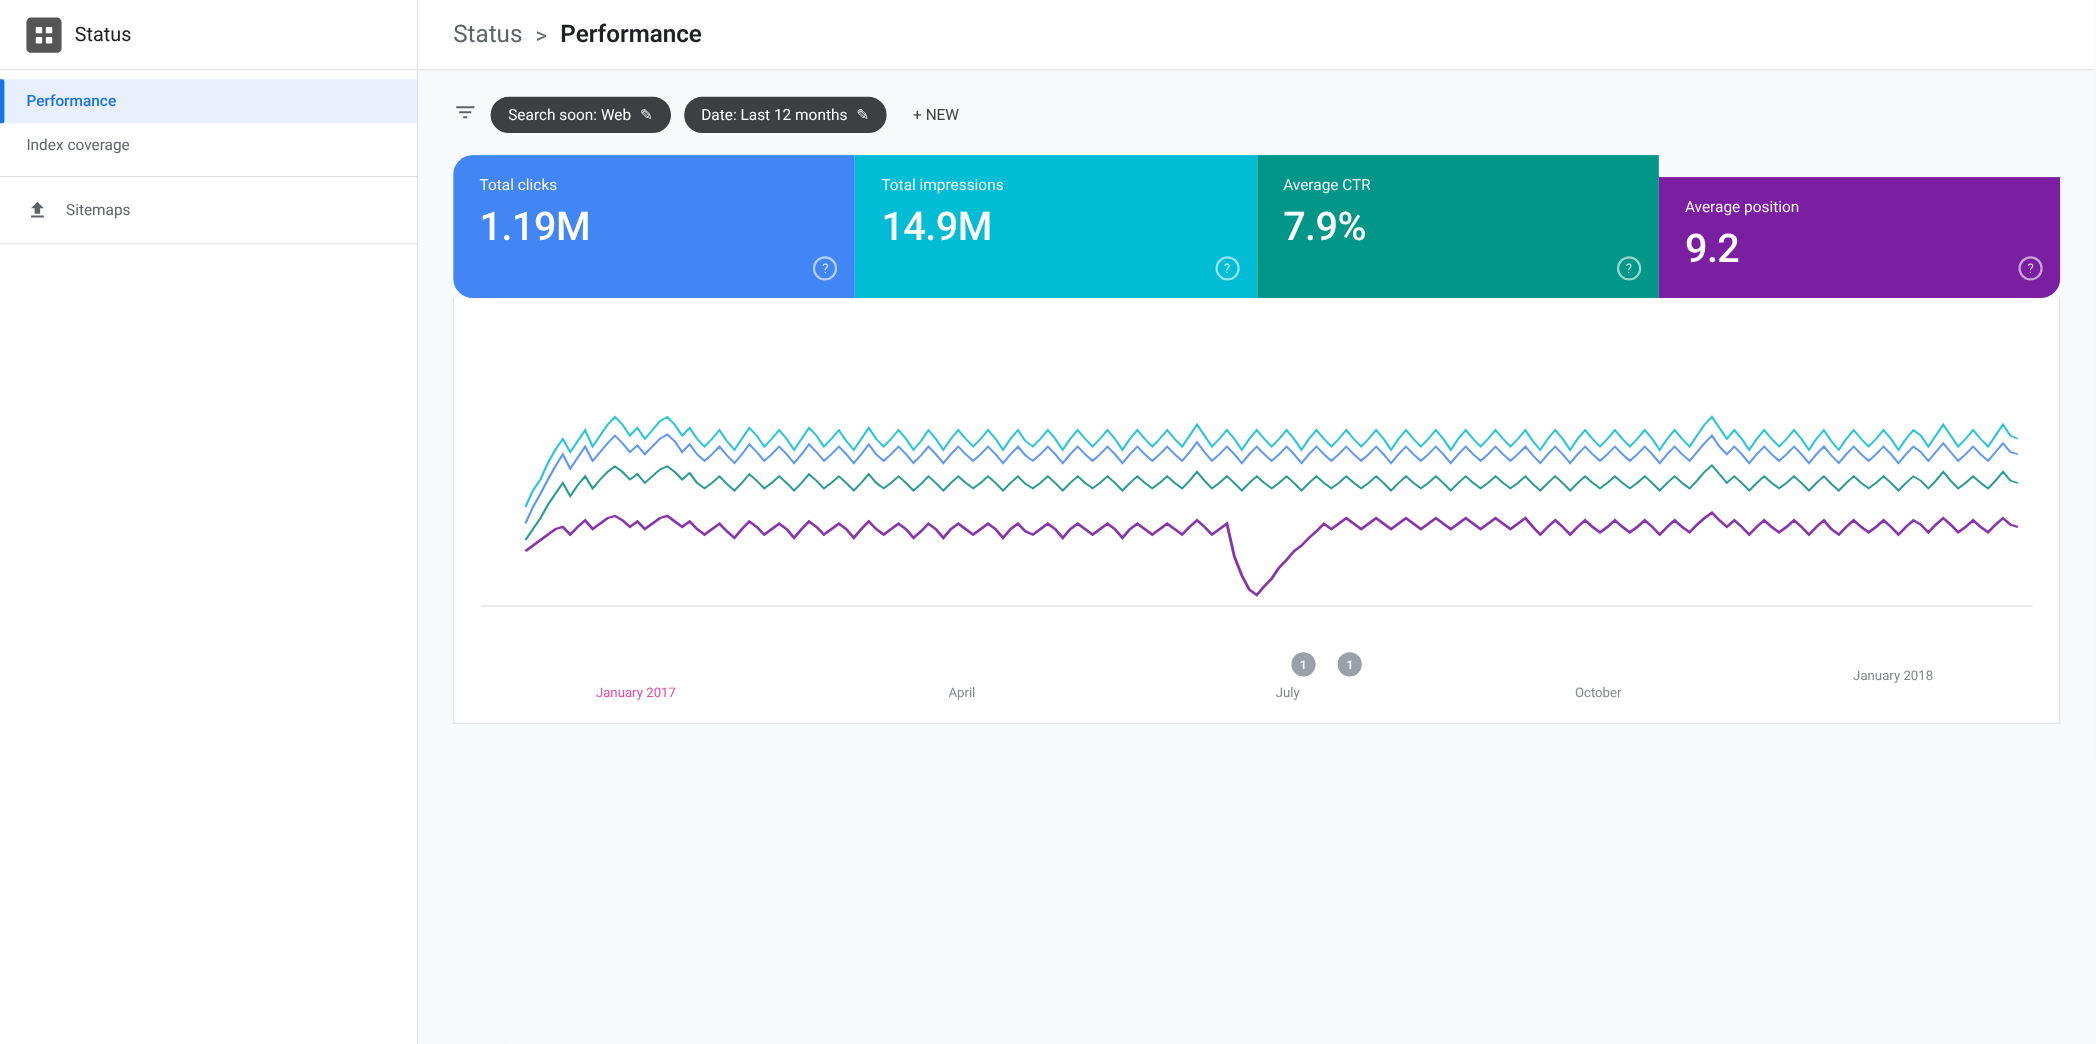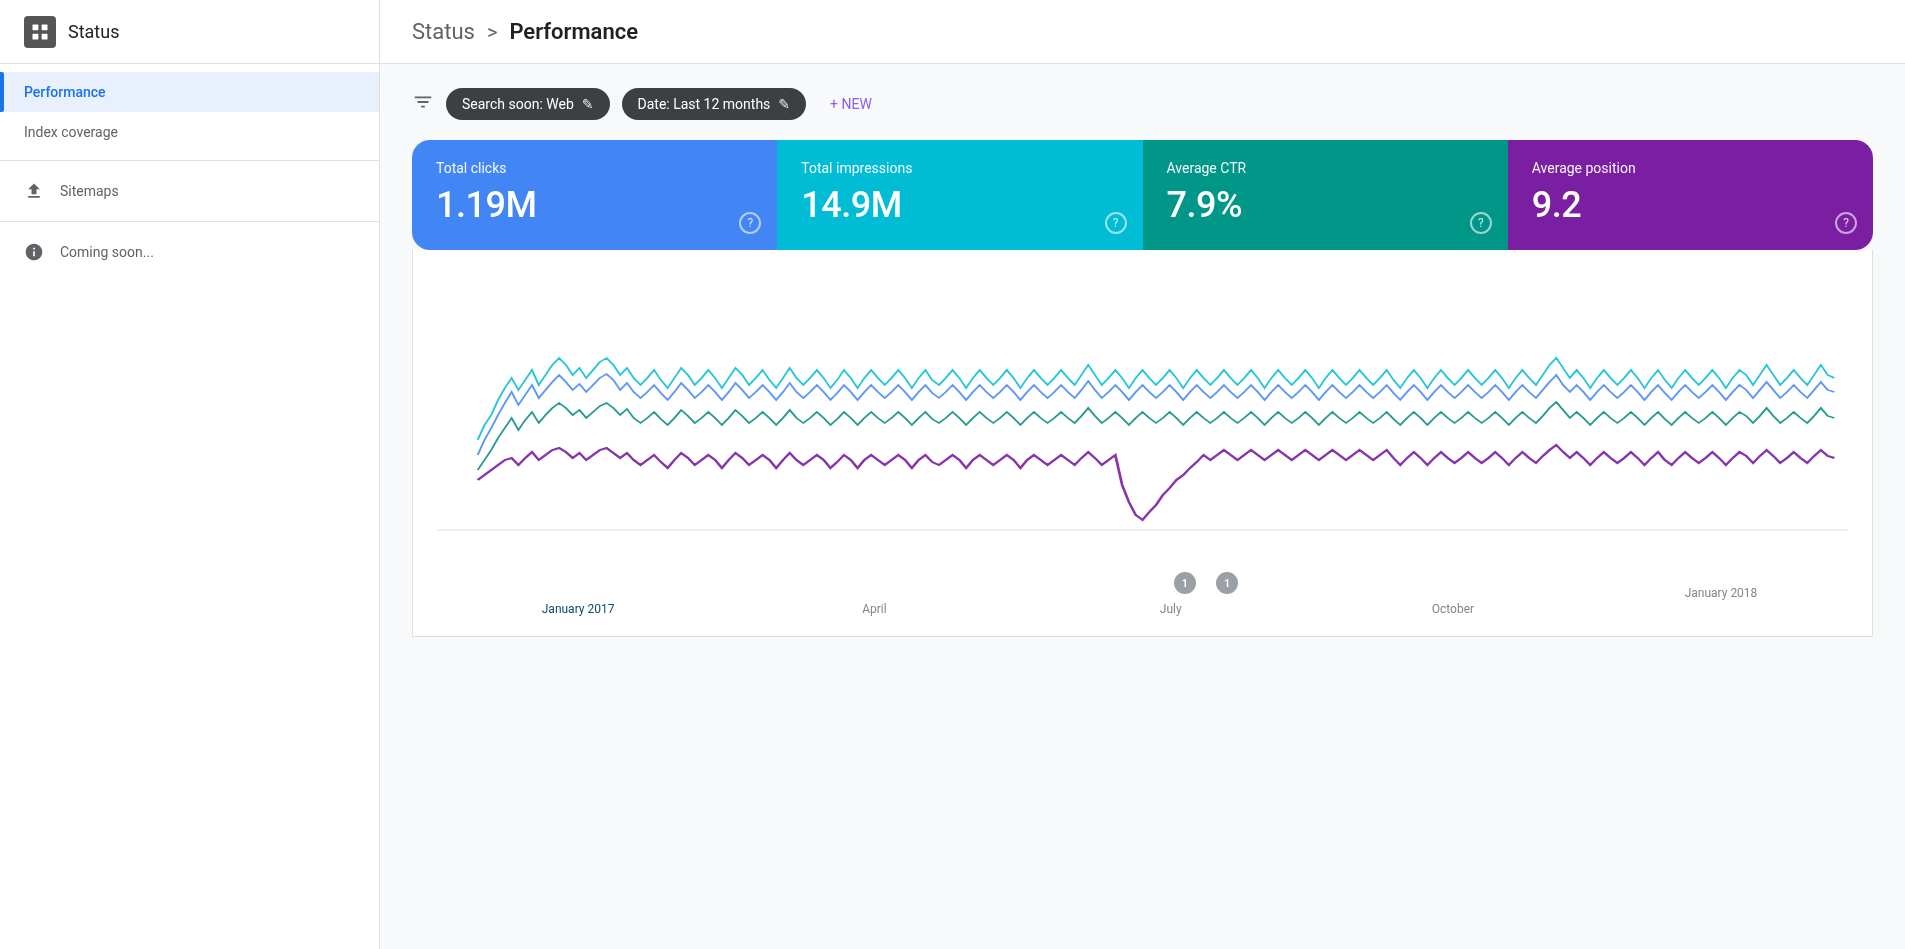--- a/index.html
+++ b/index.html
@@ -135,21 +135,21 @@
       cursor: pointer;
     }
     .filter-chip .edit-icon {
       font-size: 14px;
       opacity: 0.9;
     }
     .new-btn {
       display: flex;
       align-items: flex-end;
       gap: 6px;
-      color: #8b5cf6;
+      color: #404040;
       font-size: 14px;
       cursor: pointer;
       padding: 8px 12px;
       border-radius: 4px;
     }
 
     
     .metrics-row {
       display: flex;
       border-radius: 18px;
@@ -159,21 +159,21 @@
     .metric-card {
       flex: 1;
       padding: 20px 24px 20px 24px;
       color: #fff;
       position: relative;
       min-height: 110px;
     }
     .metric-card:nth-child(1) { background: #4285f4; }
     .metric-card:nth-child(2) { background: #00bcd4; }
     .metric-card:nth-child(3) { background: #009688; }
-    .metric-card:nth-child(4) { background: #7b1fa2; }
+    .metric-card:nth-child(4) { background: #7b1fa2; margin-top: 20px; }
 
     .metric-label {
       font-size: 14px;
       font-weight: 400;
       opacity: 0.95;
       margin-bottom: 8px;
     }
     .metric-value {
       font-size: 36px;
       font-weight: 500;
@@ -241,28 +241,20 @@
       <div class="sidebar-item-icon">
         <svg viewBox="0 0 24 24" width="20" height="20" fill="#5f6368">
           <path d="M9 16h6v-6h4l-7-7-7 7h4zm-4 2h14v2H5z"></path>
         </svg>
       </div>
       <span class="sidebar-item-label">Sitemaps</span>
     </div>
 
     <div class="sidebar-divider"></div>
 
-    <div class="sidebar-item">
-      <div class="sidebar-item-icon">
-        <svg viewBox="0 0 24 24" width="20" height="20" fill="#5f6368">
-          <path d="M12 2C6.48 2 2 6.48 2 12s4.48 10 10 10 10-4.48 10-10S17.52 2 12 2zm1 15h-2v-6h2v6zm0-8h-2V7h2v2z"></path>
-        </svg>
-      </div>
-      <span class="sidebar-item-label">Coming soon...</span>
-    </div>
   </nav>
 </aside>
 
 <main class="main">
   <header class="main-header">
     <nav class="breadcrumb">
       <span>Status</span>
       <span class="breadcrumb-sep">&gt;</span>
       <span class="breadcrumb-current">Performance</span>
     </nav>
@@ -418,21 +410,21 @@
               985,186 990,193 995,188 1000,182 1005,188 1010,193 1015,186 1020,180 1025,186 1030,188
             "></polyline>
         </svg>
       </div>
 
       <div style="position: relative; height: 50px;">
 
         <div style="position:absolute; left: calc(53% - 11px); top: 2px; width:22px; height:22px; border-radius:50%; background:#9aa0a6; display:flex; align-items:center; justify-content:center; color:#fff; font-size:11px; font-weight:600;">1</div>
         <div style="position:absolute; left: calc(56% - 11px); top: 2px; width:22px; height:22px; border-radius:50%; background:#9aa0a6; display:flex; align-items:center; justify-content:center; color:#fff; font-size:11px; font-weight:600;">1</div>
 
-        <span style="position:absolute; left:10%; font-size:12px; color:#0c4a6e; bottom:4px; transform:translateX(-50%);">January 2017</span>
+        <span style="position:absolute; left:10%; font-size:12px; color:#ec4899; bottom:4px; transform:translateX(-50%);">January 2017</span>
         <span style="position:absolute; left:31%; font-size:12px; color:#80868b; bottom:4px; transform:translateX(-50%);">April</span>
         <span style="position:absolute; left:52%; font-size:12px; color:#80868b; bottom:4px; transform:translateX(-50%);">July</span>
         <span style="position:absolute; left:72%; font-size:12px; color:#80868b; bottom:4px; transform:translateX(-50%);">October</span>
         <span style="position:absolute; left:91%; font-size:12px; color:#80868b; bottom:20px; transform:translateX(-50%);">January 2018</span>
       </div>
     </div>
 
   </div>
 </main>
 

